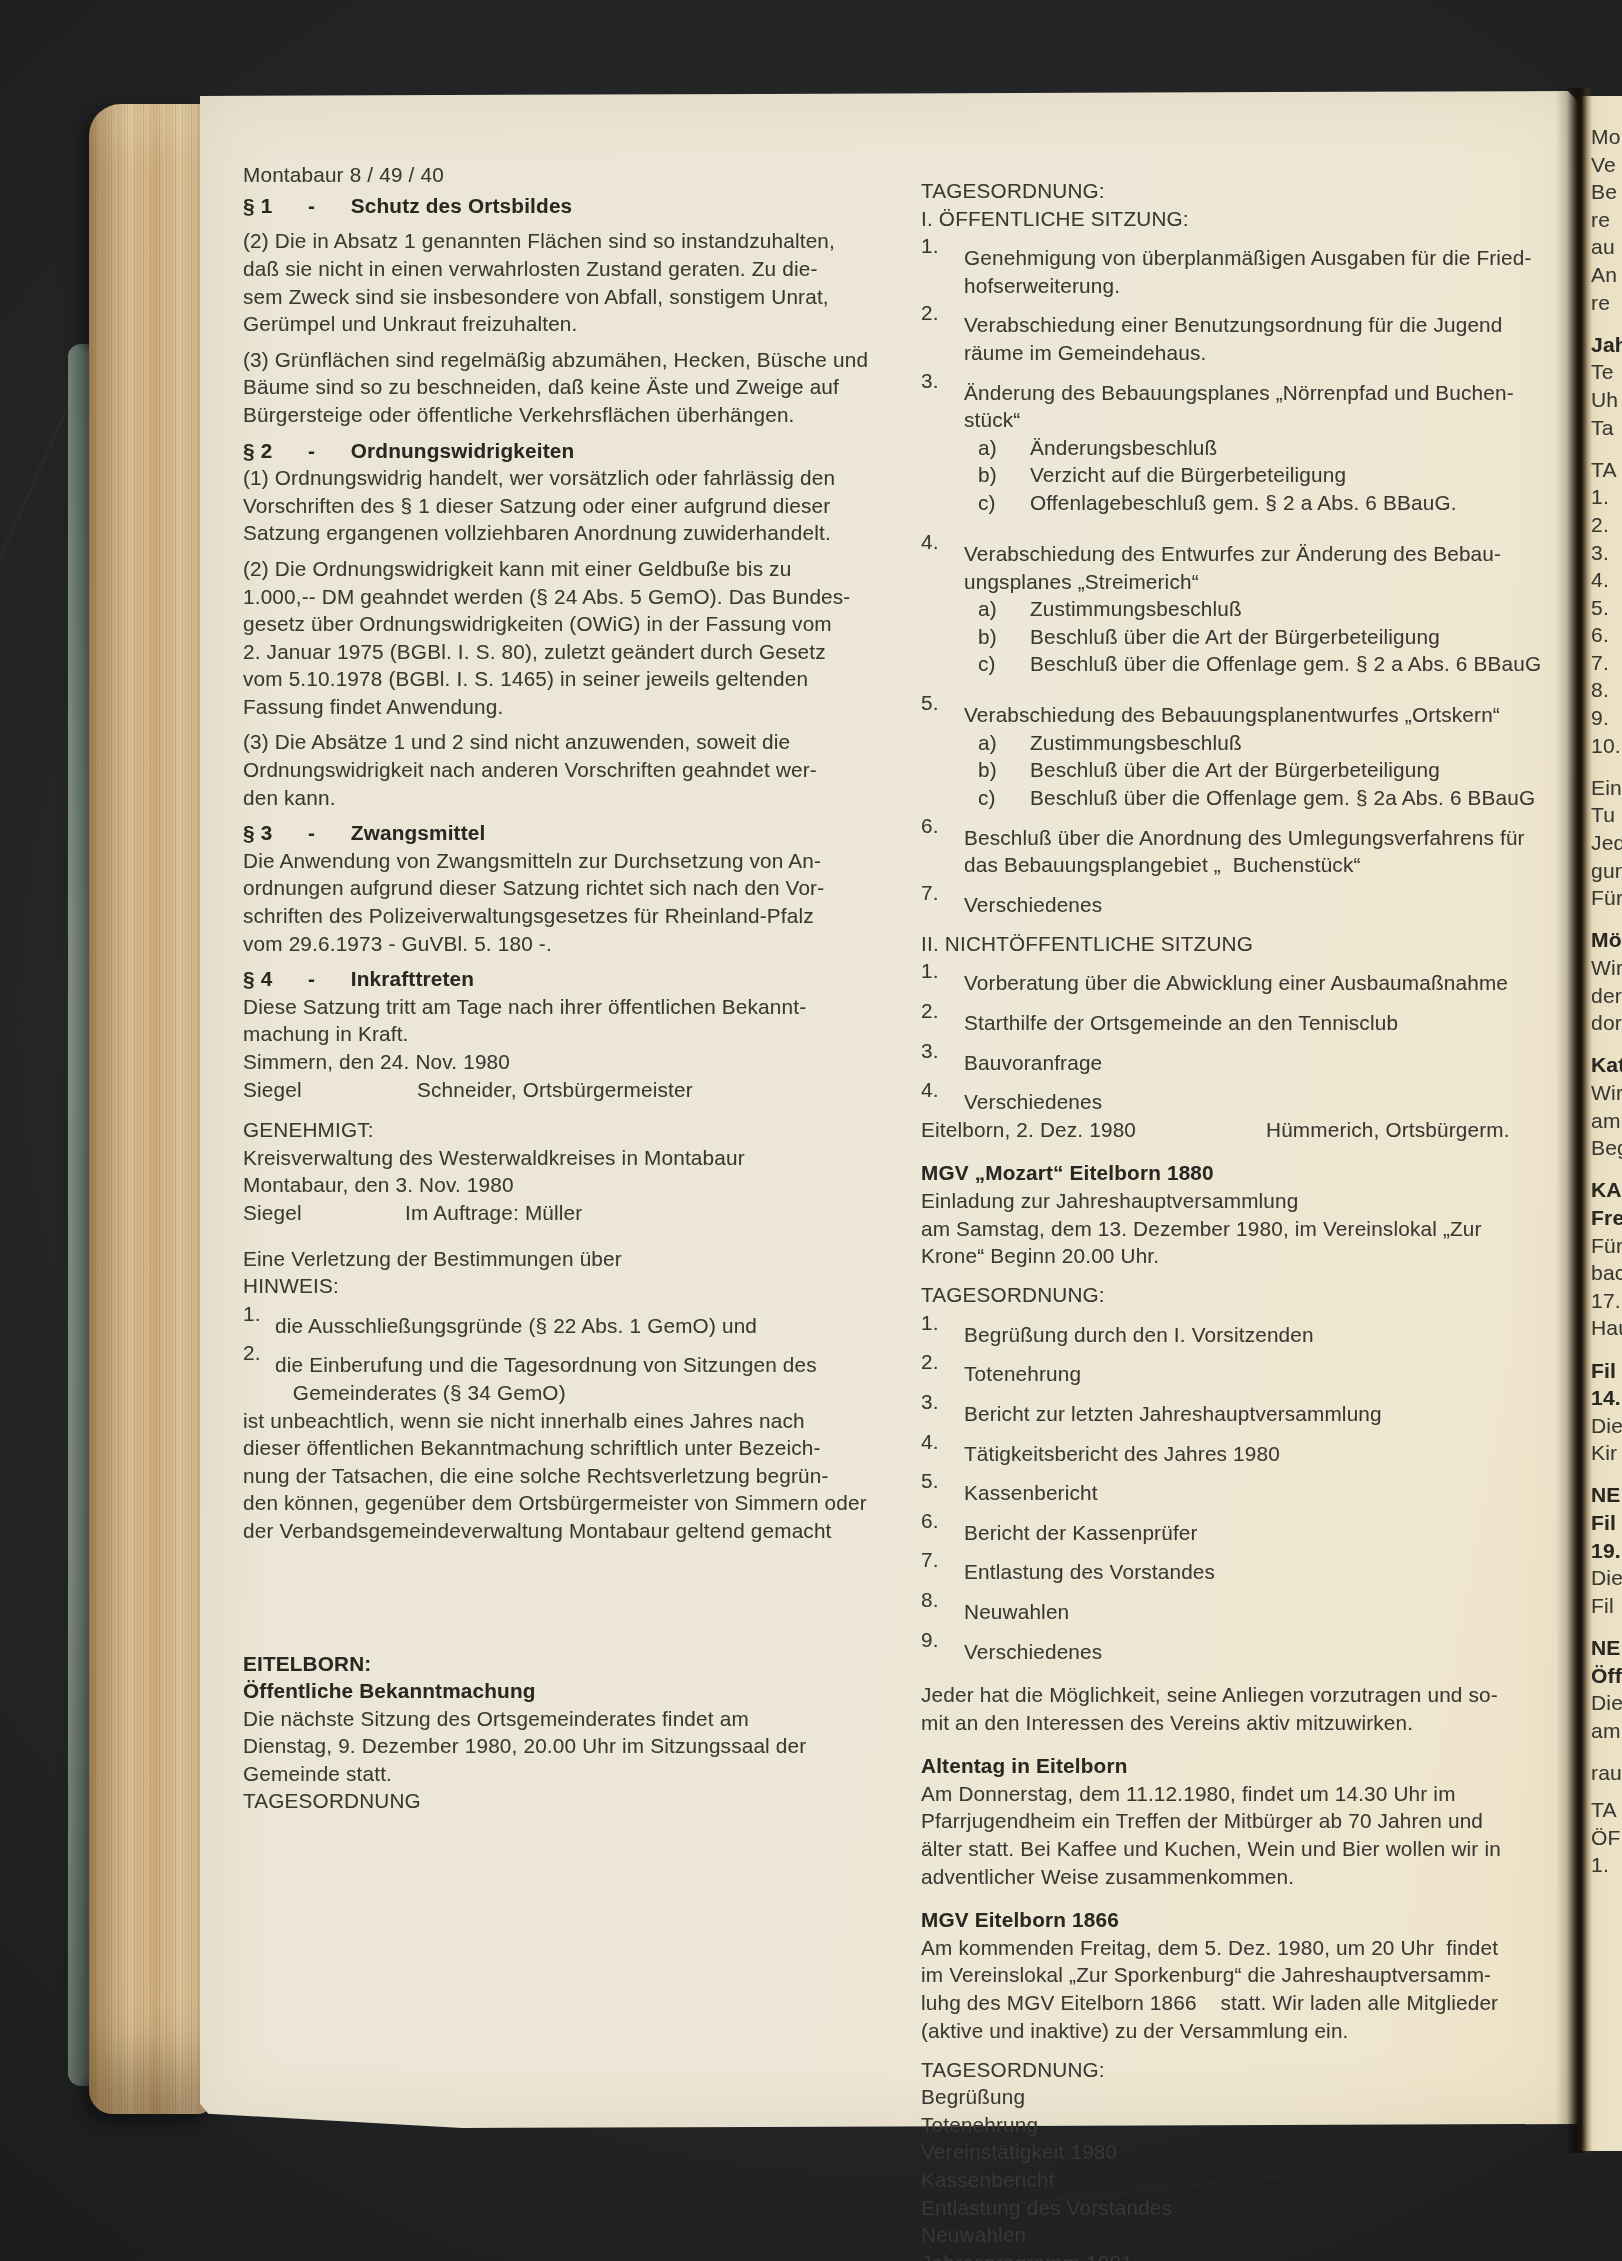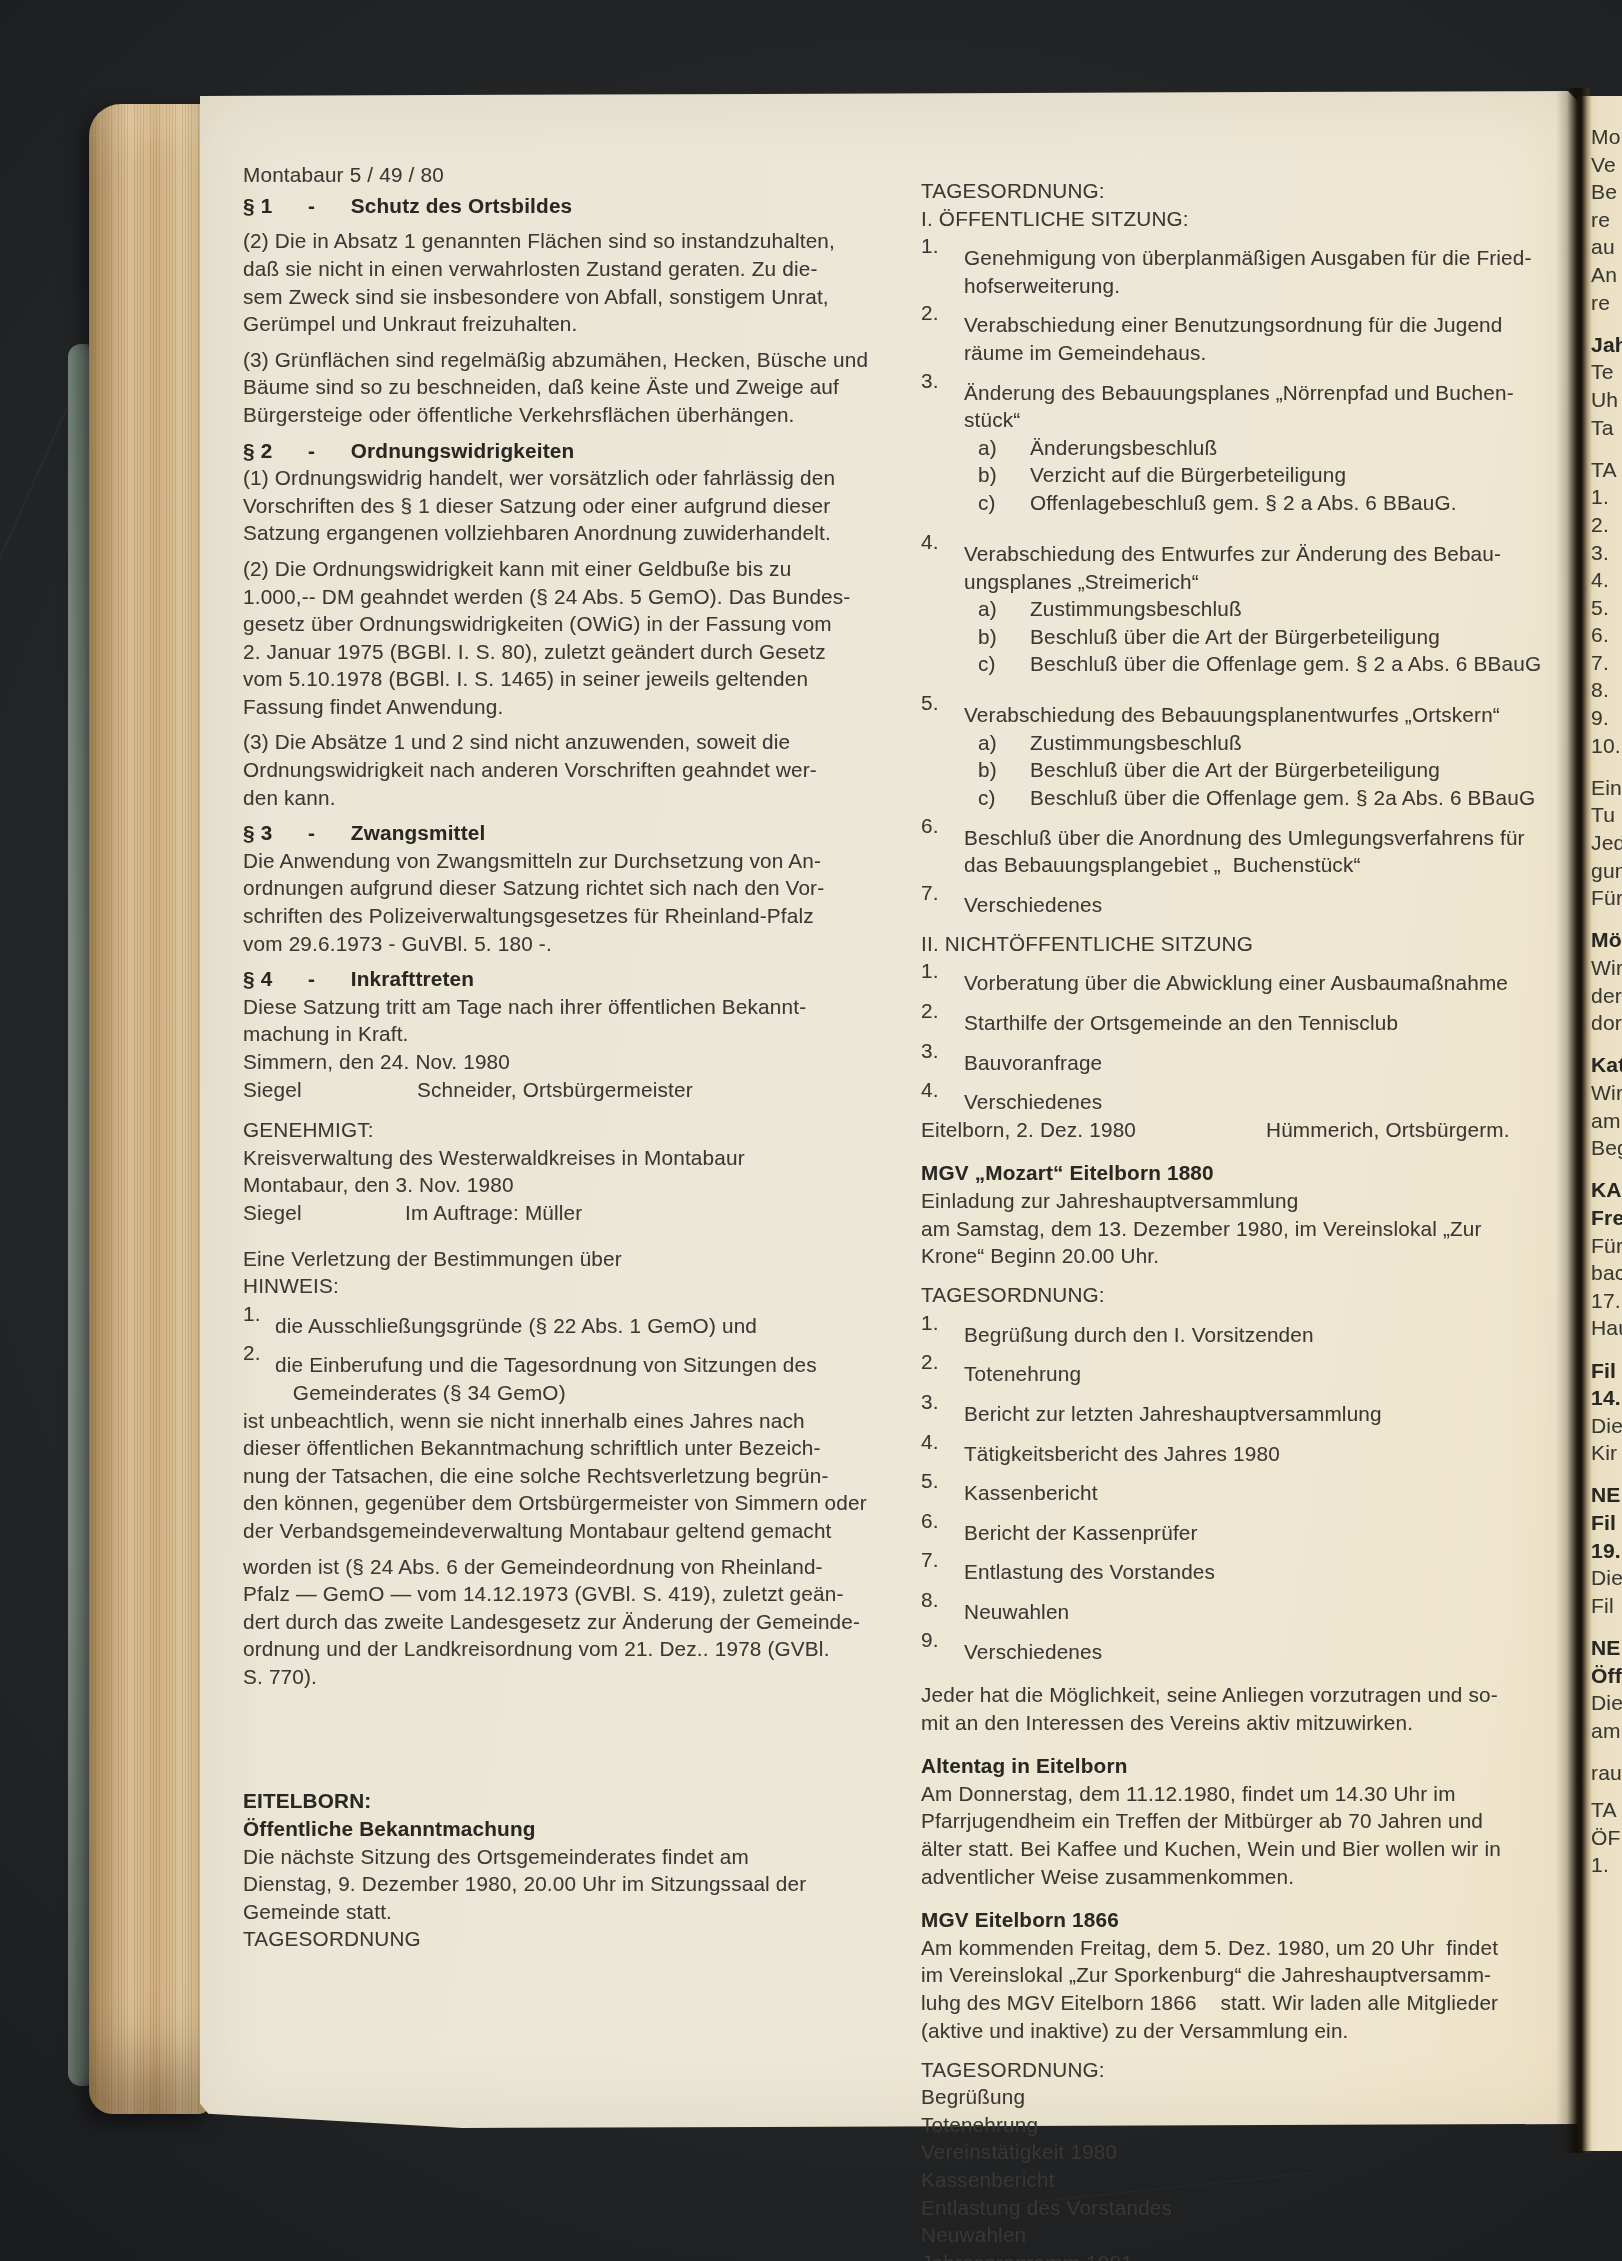--- a/index.html
+++ b/index.html
@@ -53,21 +53,21 @@
 <div id="photo">
   <div class="scratch" style="left:49px;top:243px;width:1.6px;height:406px;transform:rotate(24deg);"></div>
   <div class="scratch" style="left:973px;top:2190px;width:341px;height:0.8px;transform:rotate(-6deg);"></div>
   <div id="cover-edge"></div>
   <div id="page-stack"></div>
   <div id="left-page"></div>
   <div id="right-page"></div>
   <div id="gutter"></div>
 
   <div id="left-col" class="col">
-      <div class="blk line">Montabaur 5 / 49 / 80</div>
+      <div class="blk line">Montabaur 8 / 49 / 40</div>
       <div style="height: 3.2px;"></div>
       <div class="blk head">§ 1      -      Schutz des Ortsbildes</div>
       <div style="height: 8px;"></div>
       <div class="blk para">(2) Die in Absatz 1 genannten Flächen sind so instandzuhalten,
 daß sie nicht in einen verwahrlosten Zustand geraten. Zu die-
 sem Zweck sind sie insbesondere von Abfall, sonstigem Unrat,
 Gerümpel und Unkraut freizuhalten.</div>
       <div style="height: 8px;"></div>
       <div class="blk para">(3) Grünflächen sind regelmäßig abzumähen, Hecken, Büsche und
 Bäume sind so zu beschneiden, daß keine Äste und Zweige auf
@@ -110,25 +110,20 @@
       <div class="blk line">HINWEIS:</div>
       <div class="blk item"><span class="num" style="flex: 0 0 32px;">1.</span><span class="itx">die Ausschließungsgründe (§ 22 Abs. 1 GemO) und</span></div>
       <div class="blk item"><span class="num" style="flex: 0 0 32px;">2.</span><span class="itx">die Einberufung und die Tagesordnung von Sitzungen des
    Gemeinderates (§ 34 GemO)</span></div>
       <div class="blk para">ist unbeachtlich, wenn sie nicht innerhalb eines Jahres nach
 dieser öffentlichen Bekanntmachung schriftlich unter Bezeich-
 nung der Tatsachen, die eine solche Rechtsverletzung begrün-
 den können, gegenüber dem Ortsbürgermeister von Simmern oder
 der Verbandsgemeindeverwaltung Montabaur geltend gemacht</div>
       <div style="height: 8px;"></div>
-      <div class="blk para">worden ist (§ 24 Abs. 6 der Gemeindeordnung von Rheinland-
-Pfalz — GemO — vom 14.12.1973 (GVBl. S. 419), zuletzt geän-
-dert durch das zweite Landesgesetz zur Änderung der Gemeinde-
-ordnung und der Landkreisordnung vom 21. Dez.. 1978 (GVBl.
-S. 770).</div>
       <div style="height: 97px;"></div>
       <div class="blk head">EITELBORN:</div>
       <div class="blk head">Öffentliche Bekanntmachung</div>
       <div class="blk para">Die nächste Sitzung des Ortsgemeinderates findet am
 Dienstag, 9. Dezember 1980, 20.00 Uhr im Sitzungssaal der
 Gemeinde statt.</div>
       <div class="blk line">TAGESORDNUNG</div>
     </div>
   <div id="mid-col" class="col">
       <div class="blk line">TAGESORDNUNG:</div>

